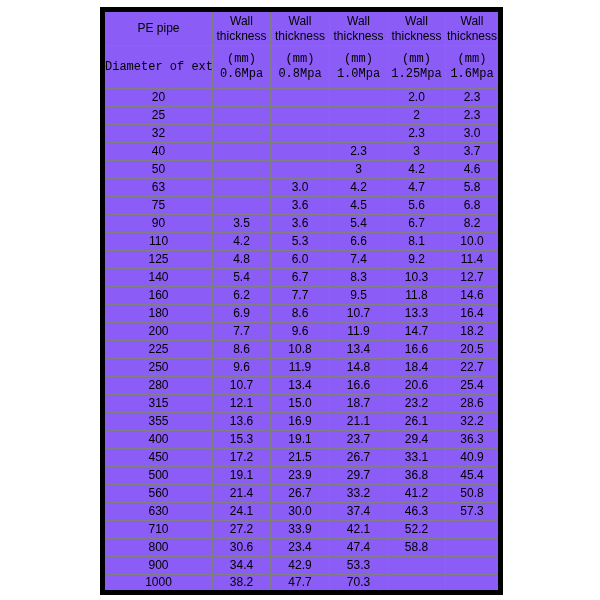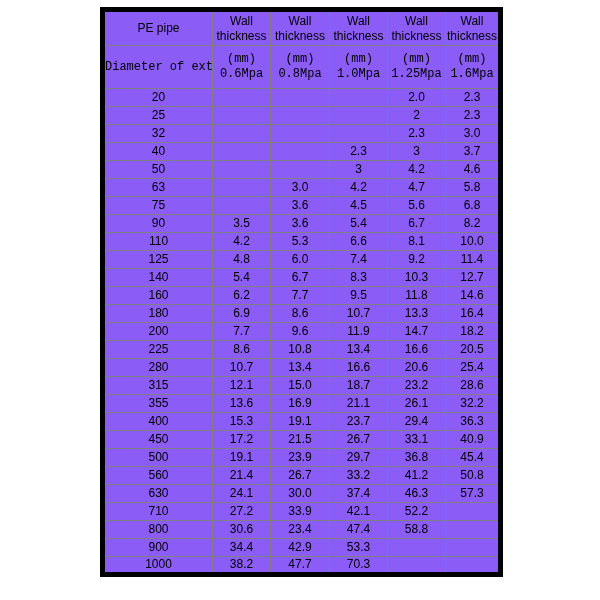--- a/index.html
+++ b/index.html
@@ -220,20 +220,28 @@
         </tr>
         <tr>
           <td>225</td>
           <td>8.6</td>
           <td>10.8</td>
           <td>13.4</td>
           <td>16.6</td>
           <td>20.5</td>
         </tr>
         <tr>
+          <td>250</td>
+          <td>9.6</td>
+          <td>11.9</td>
+          <td>14.8</td>
+          <td>18.4</td>
+          <td>22.7</td>
+        </tr>
+        <tr>
           <td>280</td>
           <td>10.7</td>
           <td>13.4</td>
           <td>16.6</td>
           <td>20.6</td>
           <td>25.4</td>
         </tr>
         <tr>
           <td>315</td>
           <td>12.1</td>

